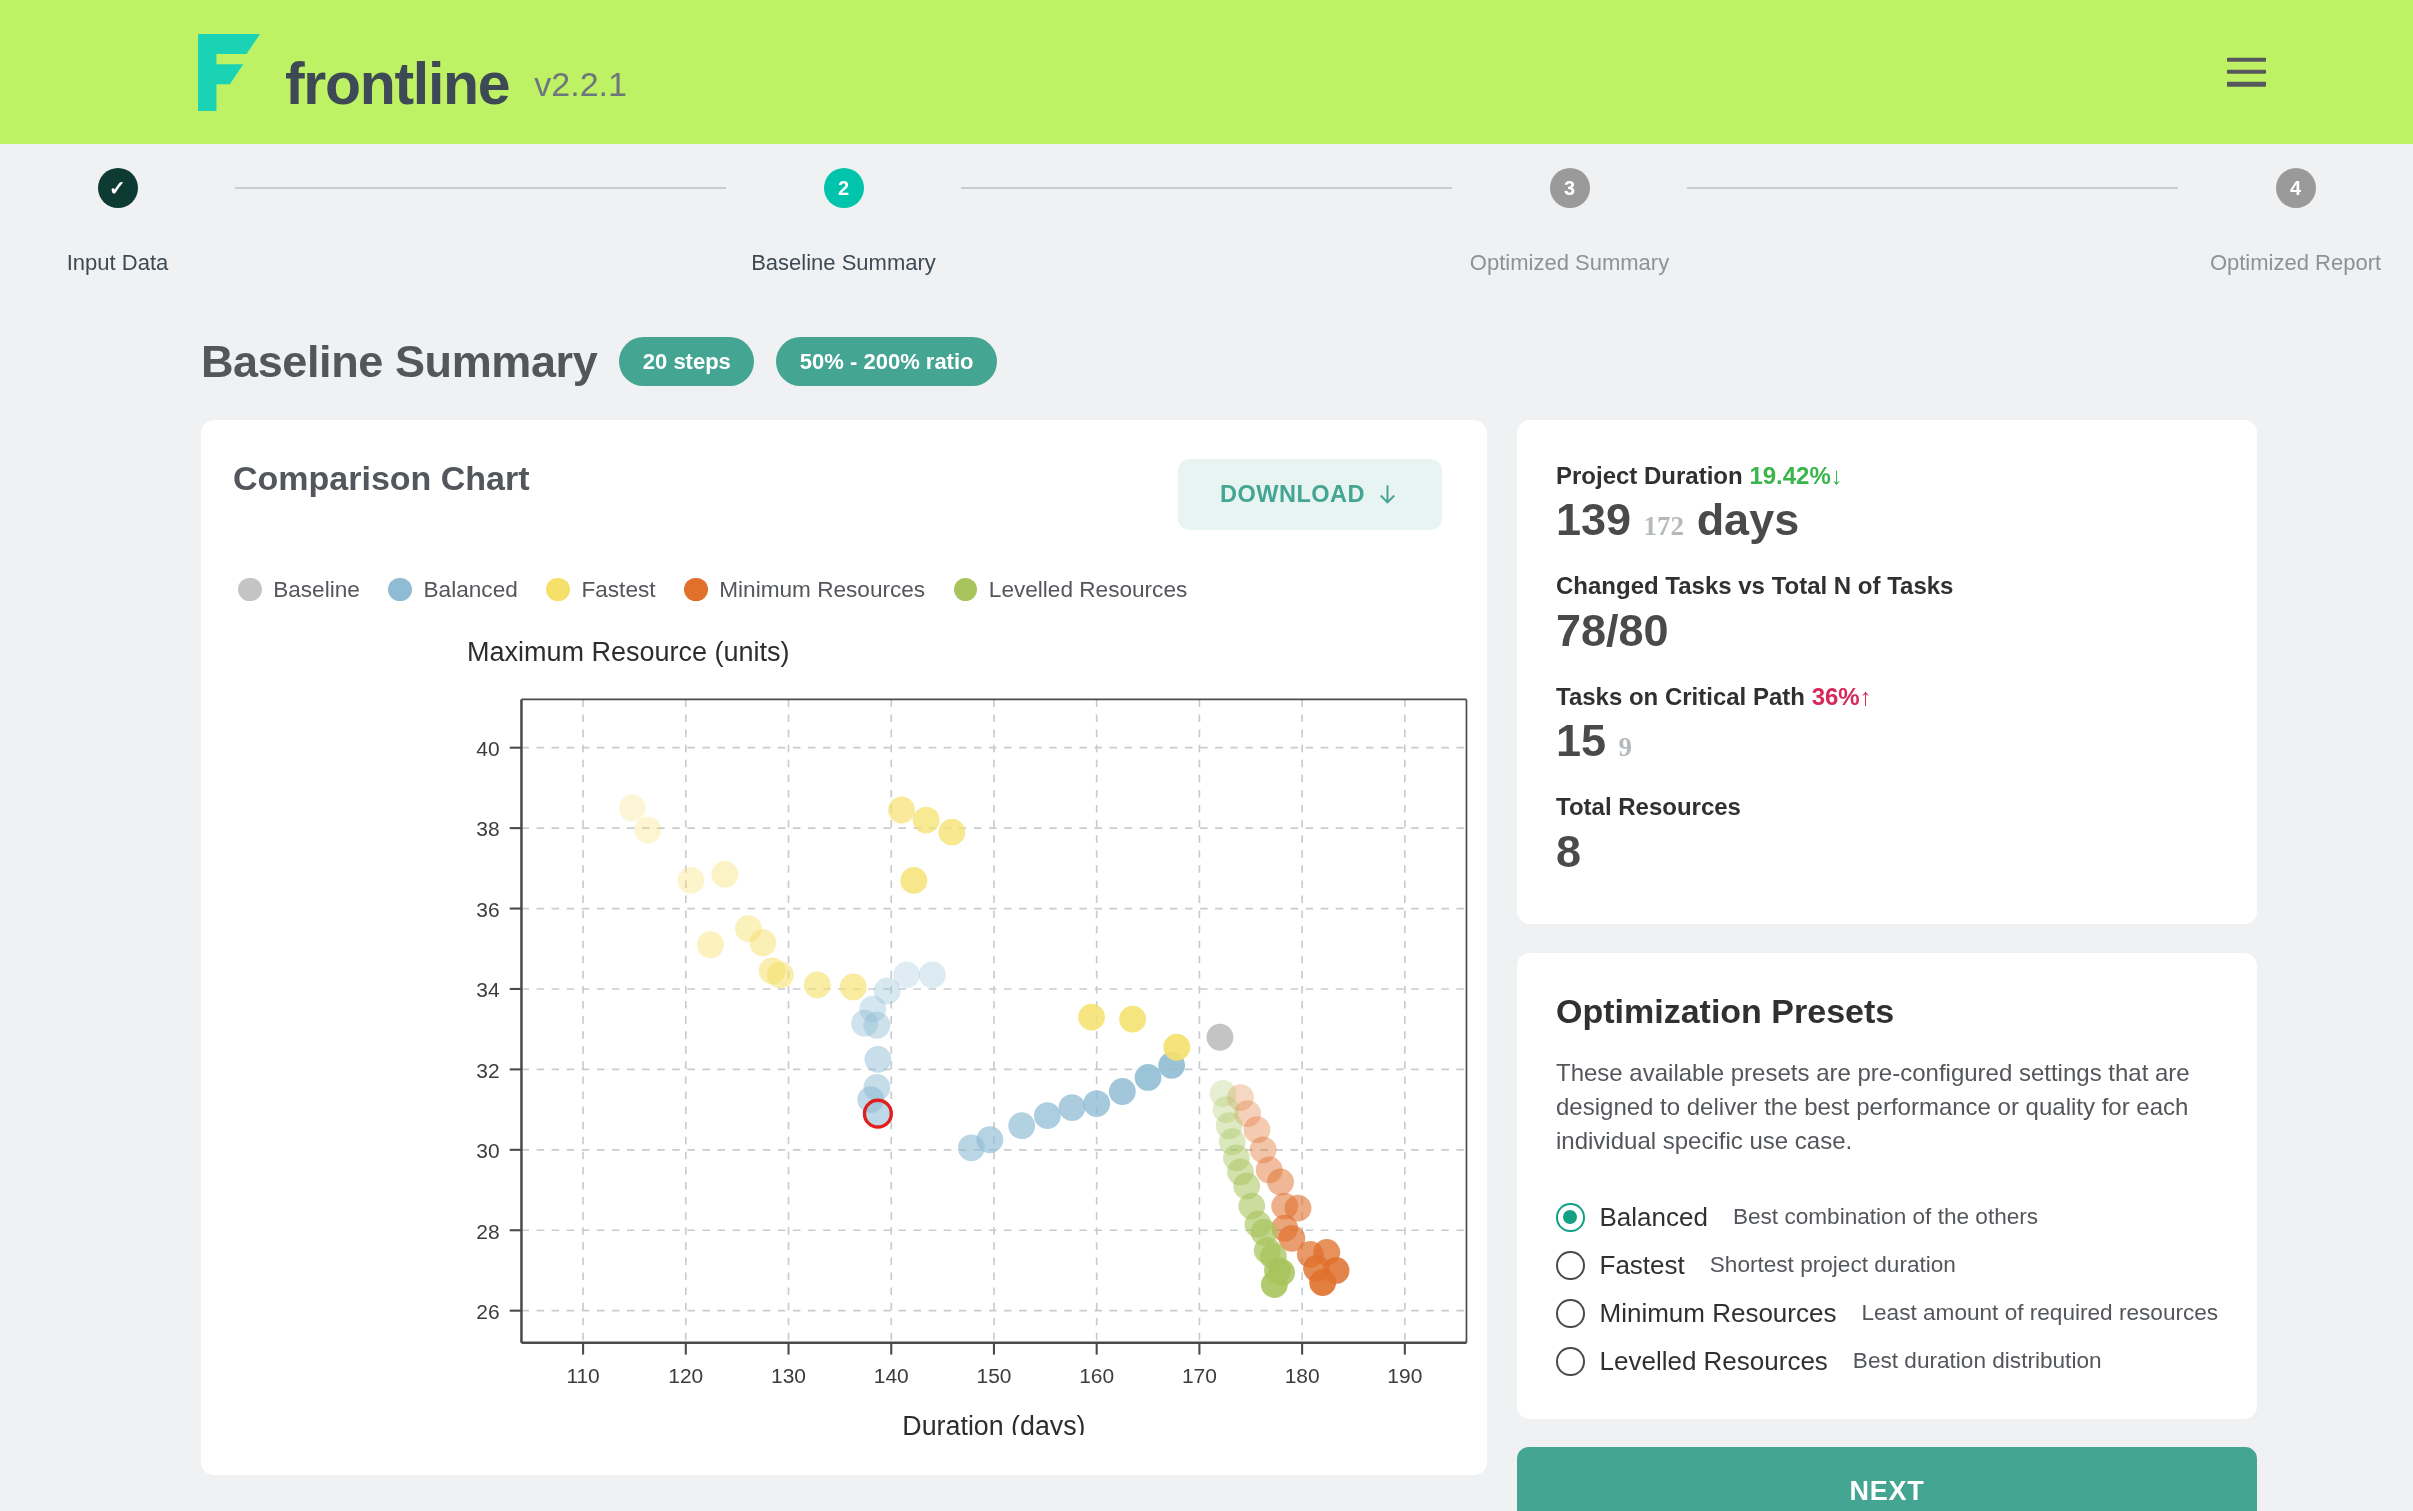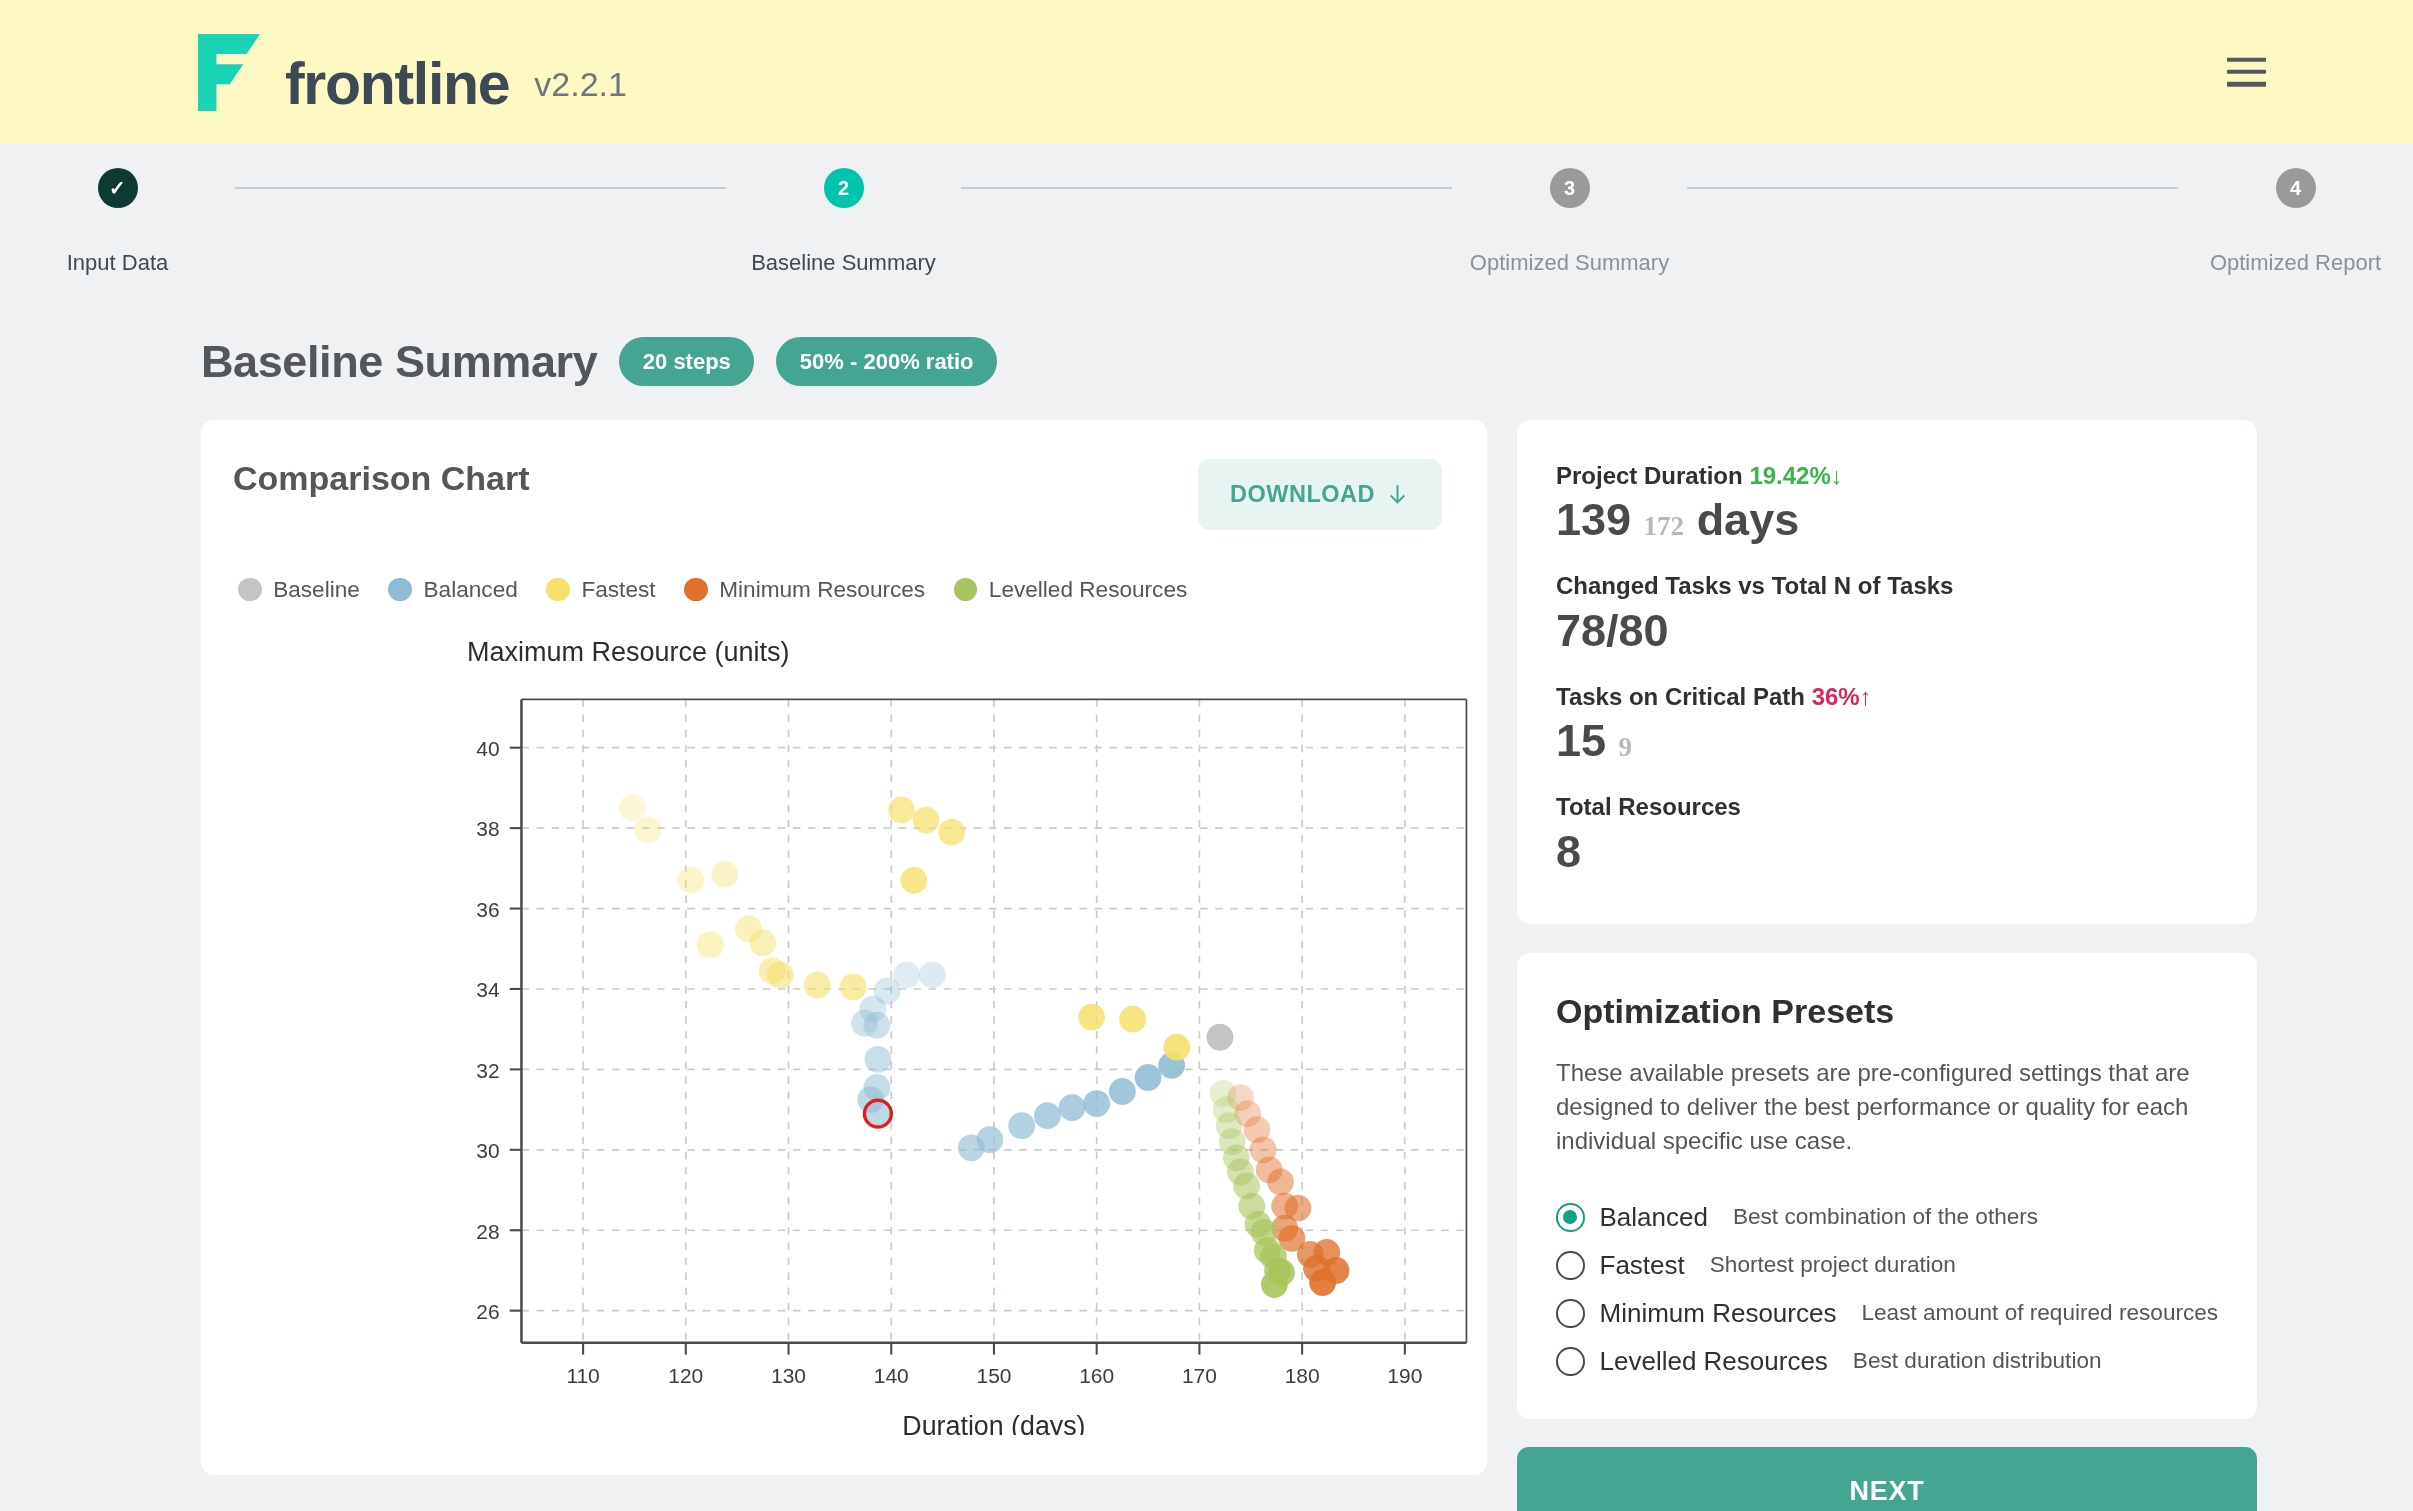--- a/index.html
+++ b/index.html
@@ -6,21 +6,21 @@
   html, body {
     width: 2413px; height: 1512px;
     background: #eff1f2;
     font-family: "Liberation Sans", sans-serif;
     -webkit-font-smoothing: antialiased;
   }
 
   
   .topbar {
     height: 144px;
-    background: #fef9c3;
+    background: #bef264;
     display: flex; align-items: center;
     padding: 0 91px 0 198px;
     position: relative;
   }
   .brand { display: flex; align-items: flex-end; gap: 25px; }
   .logo-mark { width: 62px; height: 77px; display: block; }
   .logo-word {
     font-size: 59px; font-weight: 700; letter-spacing: -1.3px;
     color: #3d4a55; line-height: 1; position: relative; top: 3.4px;
   }
@@ -71,21 +71,21 @@
 
   
   .chart-head {
     display: flex; align-items: flex-start; justify-content: space-between;
     padding: 0 45px 0 32px;
   }
   .chart-title { font-size: 34px; font-weight: 700; color: #53565a; padding-left: 0; }
   .download-btn {
     background: #e8f4f1; color: #45a593; border: none; cursor: pointer;
     font-family: inherit; font-size: 23.5px; font-weight: 700; letter-spacing: 0.5px;
-    border-radius: 11.7px; padding: 22px 32px; display: flex; align-items: center; gap: 10px; justify-content: space-between;
+    border-radius: 11.7px; padding: 22px 42px; display: flex; align-items: center; gap: 10px; justify-content: space-between;
   }
 
   
   .legend { display: flex; align-items: center; gap: 28.5px; padding: 47px 0 0 37px; }
   .legend-item { display: flex; align-items: center; gap: 11.7px; }
   .legend-dot { width: 23.5px; height: 23.5px; border-radius: 50%; flex: none; }
   .legend-label { font-size: 22.6px; color: #53565a; white-space: nowrap; }
 
   
   .axis-title-y { font-size: 27px; color: #2d2d2d; padding: 34px 0 0 266px; }

